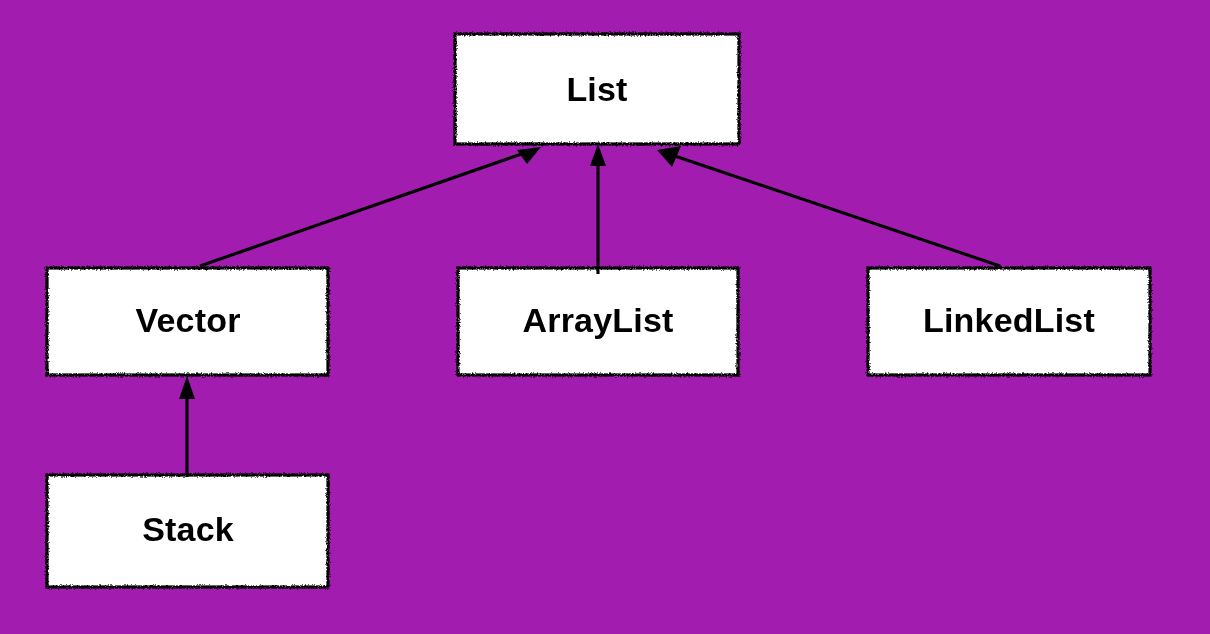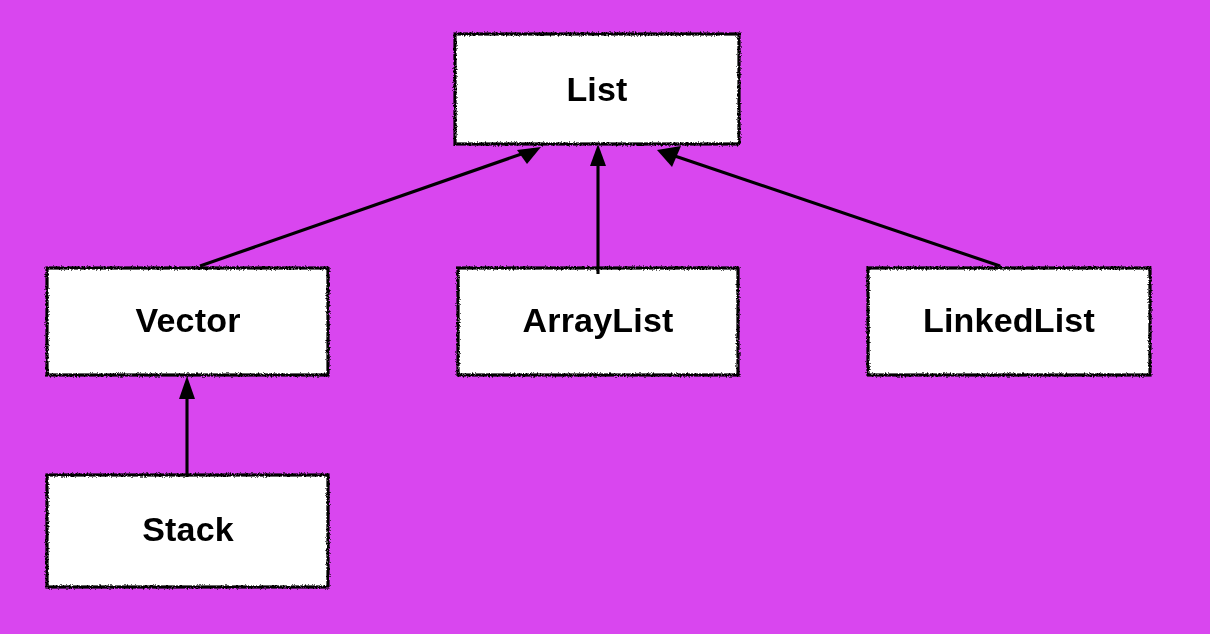--- a/index.html
+++ b/index.html
@@ -8,21 +8,21 @@
     padding: 0;
     background: #ffffff;
   }
   body {
     font-family: "Liberation Sans", sans-serif;
   }
   #canvas {
     position: relative;
     width: 1210px;
     height: 634px;
-    background: #d946ef;
+    background: #a21caf;
     overflow: hidden;
   }
   
   #diagram-svg {
     position: absolute;
     left: 0;
     top: 0;
     width: 1210px;
     height: 634px;
     display: block;

